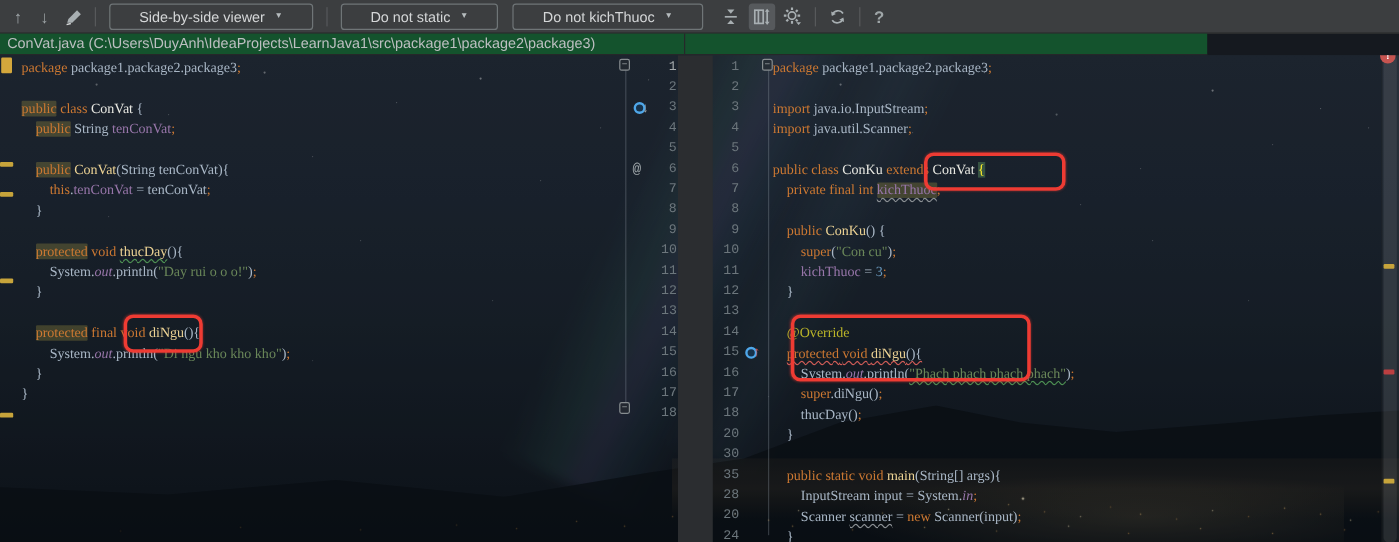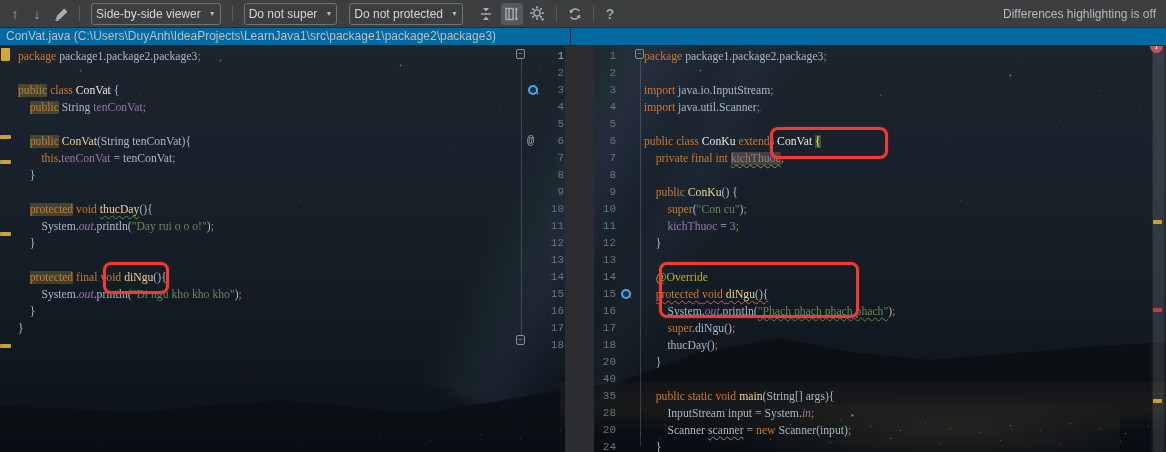--- a/index.html
+++ b/index.html
@@ -4,29 +4,29 @@
 <style>
   html,body{margin:0;padding:0;background:#15191f;}
   .stage{position:relative;width:1166px;height:452px;overflow:hidden;
          font-family:"Liberation Sans",sans-serif;-webkit-font-smoothing:antialiased;}
   
   .toolbar{position:absolute;left:0;top:0;width:1166px;height:28px;background:#3c3e40;
            border-bottom:1px solid #2a2b2c;display:flex;align-items:center;box-sizing:border-box;}
   .tb-ic{color:#9fa6a8;font-size:14px;line-height:28px;text-align:center;width:22px;cursor:default;}
   .tb-sep{width:1px;height:16px;background:#57595b;margin:0 5px;}
   .tb-btn{height:20px;border:1px solid #6f7577;border-radius:3px;background:transparent;
-          color:#d4d6d7;font-size:12px;display:flex;align-items:center;padding:0 4px;margin:0 6px;}
+          color:#d4d6d7;font-size:12px;display:flex;align-items:center;padding:0 24px;margin:0 6px;}
   .tb-btn .caret{font-size:7px;color:#b6bcbe;margin-left:8px;}
   .tb-iconbtn{width:22px;height:22px;display:flex;align-items:center;justify-content:center;margin:0 2px;border-radius:3px;}
   .tb-iconbtn.active{background:#56595c;}
   .tb-status{position:absolute;right:10px;top:0;height:28px;line-height:28px;color:#b8babc;font-size:12px;}
   svg .ln1{stroke:#a8afb2;stroke-width:1.4;fill:none;}
   svg .fl1{fill:#a8afb2;}
   
-  .headers{position:absolute;left:0;top:28px;width:1166px;height:18px;background:#0369a1;
+  .headers{position:absolute;left:0;top:28px;width:1006px;height:18px;background:#14532d;
            border-bottom:1px solid #252729;box-sizing:border-box;font-size:12px;color:#bdbfc1;}
   .hdr{position:absolute;top:0;height:18px;line-height:17px;white-space:nowrap;overflow:hidden;}
   .hdr.left{left:6px;width:556px;}
   .hdr.right{left:583px;width:575px;}
   .hdr-seam{position:absolute;left:570px;top:0;width:1px;height:18px;background:#26282a;}
   
   .editor{position:absolute;left:0;top:46px;width:1166px;height:406px;overflow:hidden;
           background:linear-gradient(180deg,#222a35 0%,#1d2531 30%,#182029 55%,#121820 78%,#0c1016 100%);}
   .aurora{position:absolute;left:505px;top:-50px;width:130px;height:430px;transform:rotate(26deg);
           background:linear-gradient(90deg,transparent,rgba(100,200,170,.10) 35%,rgba(150,135,215,.14) 55%,rgba(90,170,210,.08) 75%,transparent);filter:blur(5px);}
@@ -110,25 +110,25 @@
           <path d="M2.5 14.5 L6 13.6" stroke="#d6d8d9" stroke-width="1.2"></path>
         </svg>
     </div>
     <div class="tb-sep"></div>
     <div class="tb-btn">
       <span>Side-by-side viewer</span>
       <span class="caret">▼</span>
     </div>
     <div class="tb-sep"></div>
     <div class="tb-btn">
-      <span>Do not super</span>
+      <span>Do not static</span>
       <span class="caret">▼</span>
     </div>
     <div class="tb-btn">
-      <span>Do not protected</span>
+      <span>Do not kichThuoc</span>
       <span class="caret">▼</span>
     </div>
     <div class="tb-iconbtn" style="margin-left:6px">
       <svg width="14" height="14" viewBox="0 0 14 14">
           <path class="fl1" d="M4 1 h6 l-3 3.4 Z"></path>
           <rect x="2" y="6.3" width="10" height="1.4" class="fl1"></rect>
           <path class="fl1" d="M4 13 h6 l-3 -3.4 Z"></path>
         </svg>
     </div>
     <div class="tb-iconbtn active">
@@ -160,21 +160,20 @@
     <div class="tb-iconbtn">
       <svg width="16" height="16" viewBox="0 0 16 16">
           <path class="ln1" d="M12.5 5.2 A5 5 0 0 0 3.6 6.4"></path>
           <path class="fl1" d="M2.6 3.6 l0.6 3.8 3.4 -1.8 Z"></path>
           <path class="ln1" d="M3.5 10.8 A5 5 0 0 0 12.4 9.6"></path>
           <path class="fl1" d="M13.4 12.4 l-0.6 -3.8 -3.4 1.8 Z"></path>
         </svg>
     </div>
     <div class="tb-sep"></div>
     <div class="tb-ic" style="font-weight:bold">?</div>
-    <div class="tb-status">Differences highlighting is off</div>
   </div>
 
   <div class="headers">
     <div class="hdr left">ConVat.java (C:\Users\DuyAnh\IdeaProjects\LearnJava1\src\package1\package2\package3)</div>
     <div class="hdr-seam"></div>
   </div>
 
   <div class="editor">
 
     <div class="aurora"></div>
@@ -233,21 +232,21 @@
         <div class="ln">10</div>
         <div class="ln">11</div>
         <div class="ln">12</div>
         <div class="ln">13</div>
         <div class="ln">14</div>
         <div class="ln">15</div>
         <div class="ln">16</div>
         <div class="ln">17</div>
         <div class="ln">18</div>
         <div class="ln">20</div>
-        <div class="ln">40</div>
+        <div class="ln">30</div>
         <div class="ln">35</div>
         <div class="ln">28</div>
         <div class="ln">20</div>
         <div class="ln">24</div>
       </div>
     <div class="gicons" id="right-icons">
         <div class="gicon gi-up" style="top: 238px;">
           <span class="gi-circ"></span>
           <span class="gi-arrow">↑</span>
         </div>

